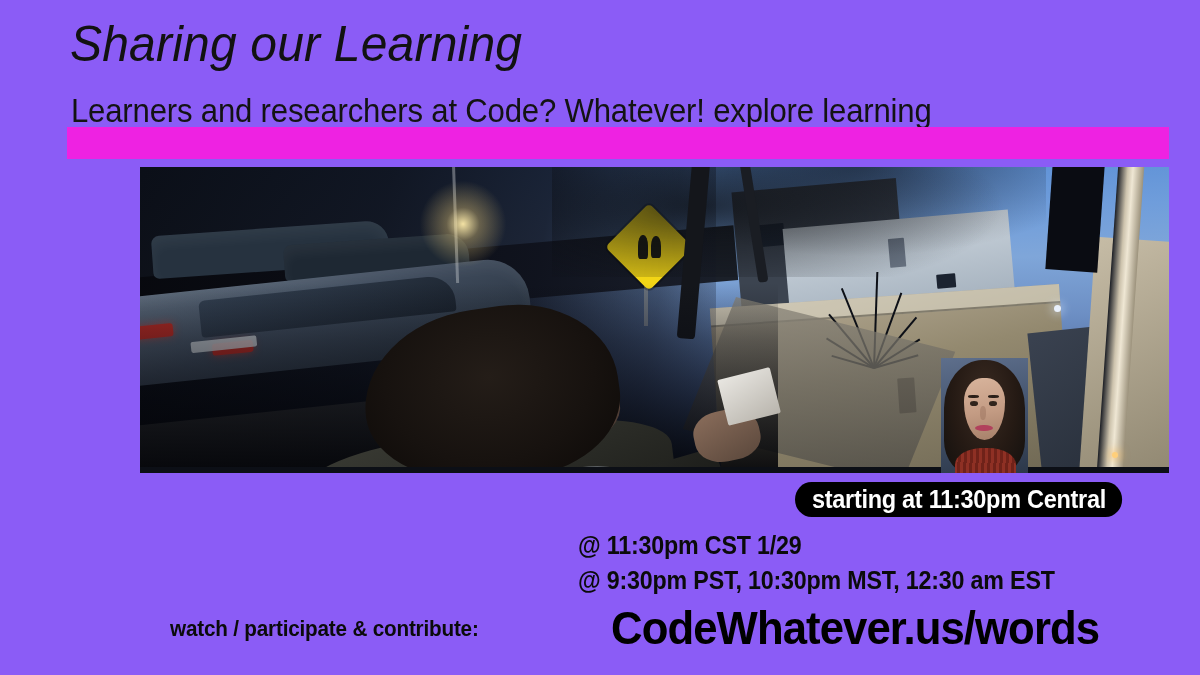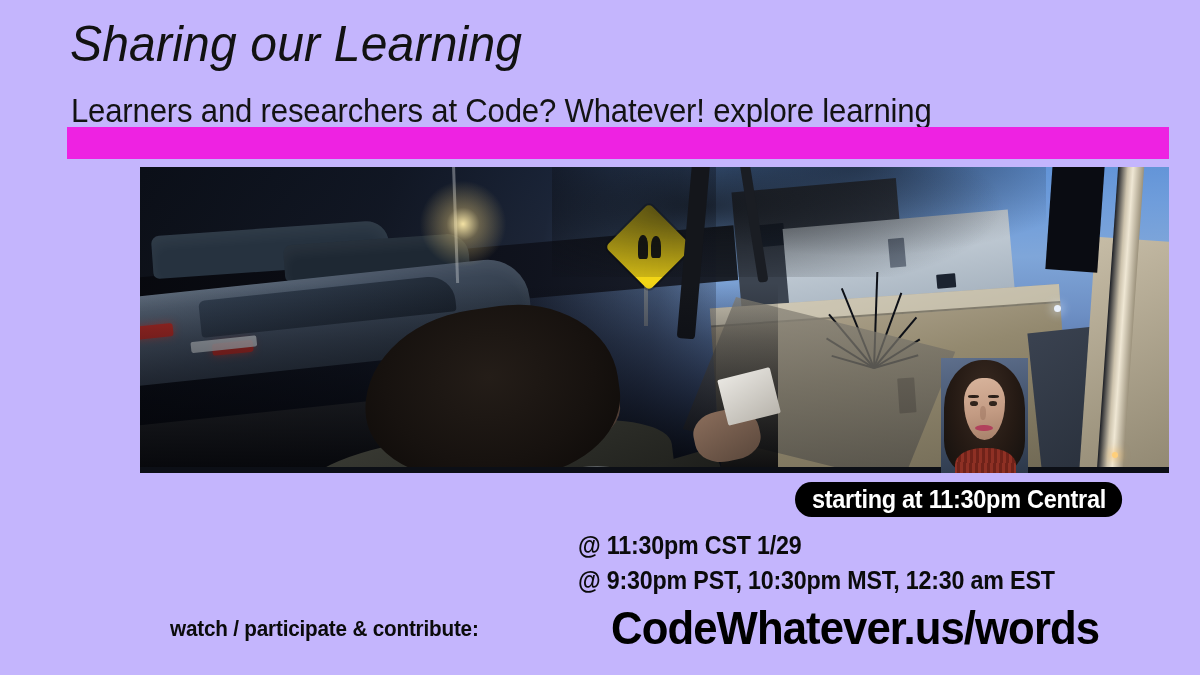--- a/index.html
+++ b/index.html
@@ -13,21 +13,21 @@
     height: 675px;
     overflow: hidden;
     font-family: "Liberation Sans", sans-serif;
     position: relative;
   }
   .slide {
     position: absolute;
     inset: 0;
     width: 1200px;
     height: 675px;
-    background: #c4b5fd;
+    background: #8b5cf6;
   }
 
   
   .title {
     position: absolute;
     left: 70px;
     top: 14px;
     font-size: 50px;
     line-height: 60px;
     font-style: italic;

